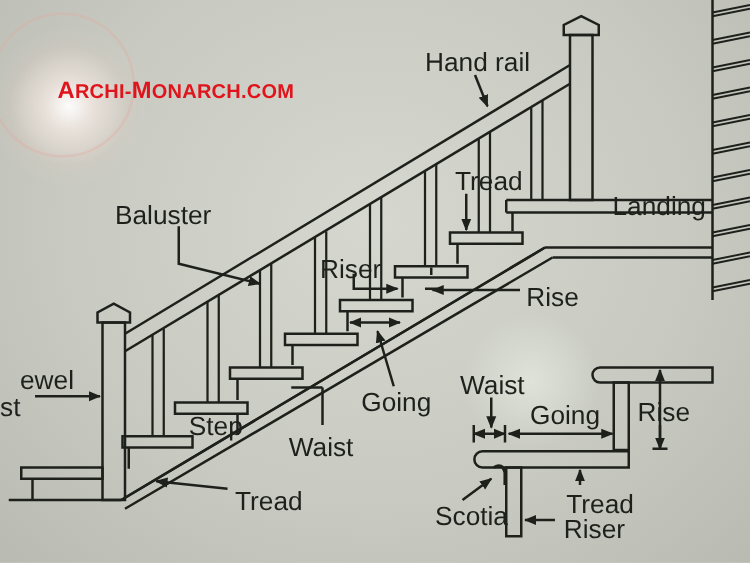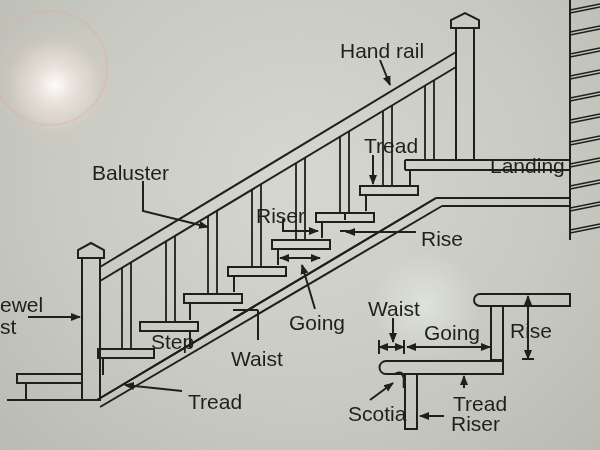--- a/index.html
+++ b/index.html
@@ -168,28 +168,31 @@
         <line x1="528" y1="296" x2="528" y2="359" marker-start="url(#ahs)"></line>
         <line x1="522" y1="359" x2="534" y2="359"></line>
         <line x1="528" y1="340" x2="528" y2="359" marker-end="url(#ah)"></line>
         <line x1="464" y1="388" x2="464" y2="376" marker-end="url(#ah)"></line>
         <line x1="444" y1="416" x2="420" y2="416" marker-end="url(#ah)"></line>
         <line x1="370" y1="400" x2="393" y2="383" marker-end="url(#ah)"></line>
       </g>
     </g>
   </svg>
 
+  <div class="watermark">
+    <span class="big">A</span><span>RCHI-</span><span class="big">M</span><span>ONARCH.COM</span>
+  </div>
 
   <div class="lbl" style="left:340px;top:40px;">Hand rail</div>
   <div class="lbl" style="left:364px;top:135px;">Tread</div>
   <div class="lbl" style="left:490px;top:135px;margin-top:20px;">Landing</div>
   <div class="lbl" style="left:92px;top:162px;">Baluster</div>
   <div class="lbl" style="left:256px;top:205px;">Riser</div>
   <div class="lbl" style="left:421px;top:228px;">Rise</div>
-  <div class="lbl" style="left:0px;top:294px;">ewel</div>
+  <div class="lbl" style="left:0px;top:294px;padding-left:16px;">ewel</div>
   <div class="lbl" style="left:0px;top:316px;">st</div>
   <div class="lbl" style="left:289px;top:312px;">Going</div>
   <div class="lbl" style="left:151px;top:331px;">Step</div>
   <div class="lbl" style="left:231px;top:348px;">Waist</div>
   <div class="lbl" style="left:188px;top:391px;">Tread</div>
 
   <div class="lbl" style="left:368px;top:298px;">Waist</div>
   <div class="lbl" style="left:424px;top:322px;">Going</div>
   <div class="lbl" style="left:510px;top:320px;">Rise</div>
   <div class="lbl" style="left:323px;top:403px;margin-left:25px;">Scotia</div>

